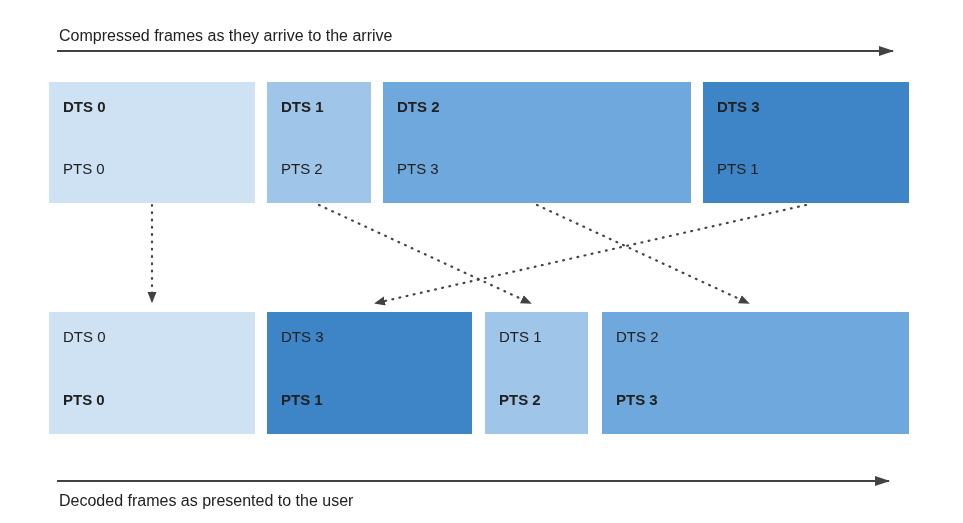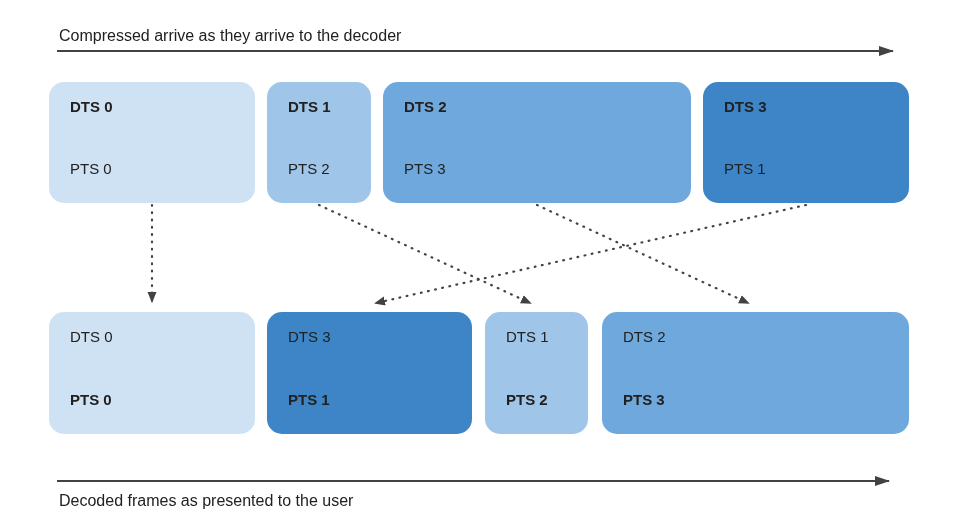--- a/index.html
+++ b/index.html
@@ -25,37 +25,36 @@
     left: 0; top: 0;
     width: 963px; height: 523px;
     pointer-events: none;
   }
   .frame-box {
     position: absolute;
     box-sizing: border-box;
     display: flex;
     flex-direction: column;
     justify-content: space-between;
-    padding: 16px 14px 25px 21px;
+    padding: 16px 14px 25px 14px;
     color: #212121;
     font-size: 15px;
     line-height: 18px;
-    border-radius: 15px;
   }
   .row-top .frame-box, .frame-box.top { top: 82px; height: 121px; }
   .frame-box.bottom { top: 312px; height: 122px; }
   .frame-box .emph { font-weight: 700; }
   .ts-label { display: block; }
 </style>
 </head>
 <body>
 
 <div id="canvas">
 
-  <div class="axis-label" id="top-axis-label">Compressed arrive as they arrive to the decoder</div>
+  <div class="axis-label" id="top-axis-label">Compressed frames as they arrive to the arrive</div>
 
   <div class="axis-label" id="bottom-axis-label">Decoded frames as presented to the user</div>
 
   <div class="frame-box top" style="left: 49px; width: 206px; background-color: rgb(207, 226, 243);">
     <span class="ts-label emph">DTS 0</span>
     <span class="ts-label">PTS 0</span>
   </div>
   <div class="frame-box top" style="left: 267px; width: 104px; background-color: rgb(159, 197, 232);">
     <span class="ts-label emph">DTS 1</span>
     <span class="ts-label">PTS 2</span>

